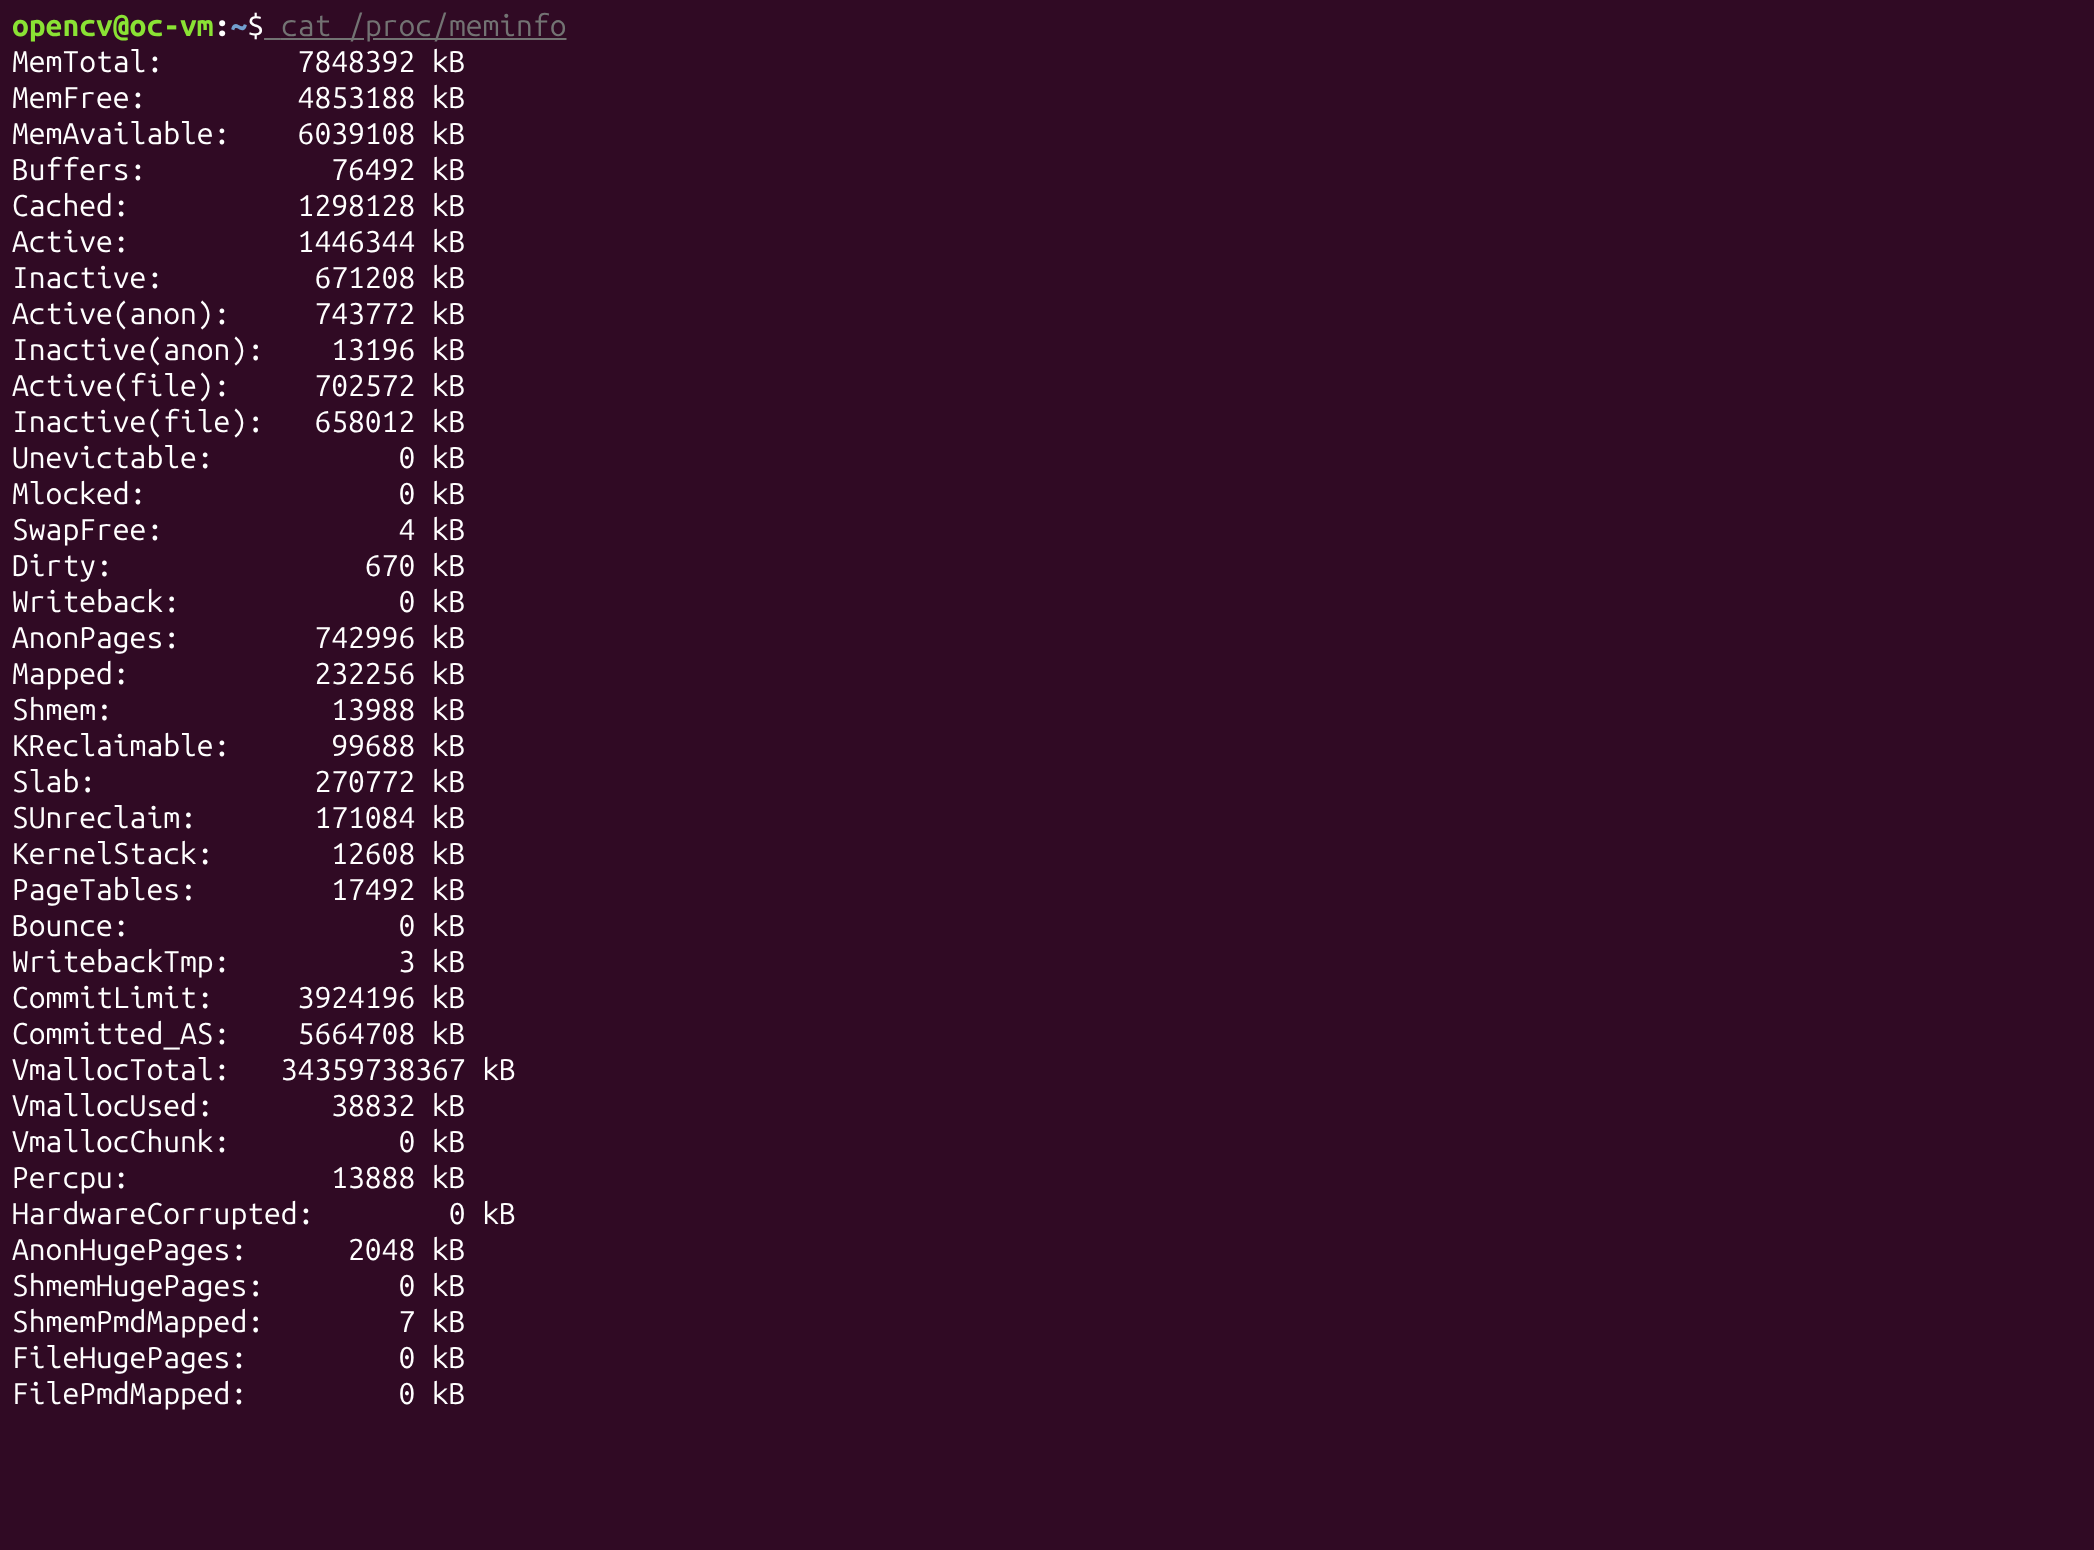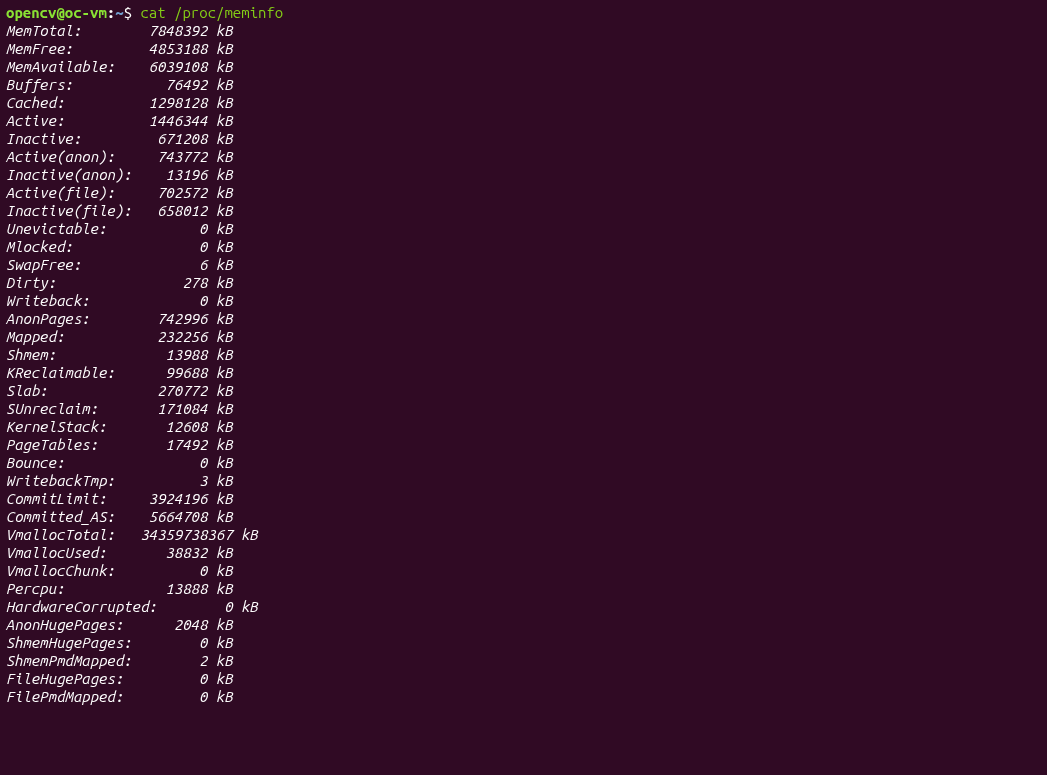--- a/index.html
+++ b/index.html
@@ -30,64 +30,64 @@
       font-weight: bold;
     }
     .prompt-path {
       color: #729fcf;
       font-weight: bold;
     }
     .prompt-dollar {
       color: #ffffff;
     }
     .command {
-      color: #84cc16;
+      color: #737373;
+      text-decoration: underline;
     }
     .output-line {
       white-space: pre;
       color: #ffffff;
-      font-style: italic;
     }
   </style>
 </head>
 <body>
 
 <div class="prompt-line"><span class="prompt-user">opencv@oc-vm</span><span class="prompt-colon">:</span><span class="prompt-path">~</span><span class="prompt-dollar">$</span><span class="command"> </span><span class="command">cat /proc/meminfo</span></div>
 <div id="output">
     <div class="output-line">MemTotal:        7848392 kB</div>
     <div class="output-line">MemFree:         4853188 kB</div>
     <div class="output-line">MemAvailable:    6039108 kB</div>
     <div class="output-line">Buffers:           76492 kB</div>
     <div class="output-line">Cached:          1298128 kB</div>
     <div class="output-line">Active:          1446344 kB</div>
     <div class="output-line">Inactive:         671208 kB</div>
     <div class="output-line">Active(anon):     743772 kB</div>
     <div class="output-line">Inactive(anon):    13196 kB</div>
     <div class="output-line">Active(file):     702572 kB</div>
     <div class="output-line">Inactive(file):   658012 kB</div>
     <div class="output-line">Unevictable:           0 kB</div>
     <div class="output-line">Mlocked:               0 kB</div>
-    <div class="output-line">SwapFree:              6 kB</div>
-    <div class="output-line">Dirty:               278 kB</div>
+    <div class="output-line">SwapFree:              4 kB</div>
+    <div class="output-line">Dirty:               670 kB</div>
     <div class="output-line">Writeback:             0 kB</div>
     <div class="output-line">AnonPages:        742996 kB</div>
     <div class="output-line">Mapped:           232256 kB</div>
     <div class="output-line">Shmem:             13988 kB</div>
     <div class="output-line">KReclaimable:      99688 kB</div>
     <div class="output-line">Slab:             270772 kB</div>
     <div class="output-line">SUnreclaim:       171084 kB</div>
     <div class="output-line">KernelStack:       12608 kB</div>
     <div class="output-line">PageTables:        17492 kB</div>
     <div class="output-line">Bounce:                0 kB</div>
     <div class="output-line">WritebackTmp:          3 kB</div>
     <div class="output-line">CommitLimit:     3924196 kB</div>
     <div class="output-line">Committed_AS:    5664708 kB</div>
     <div class="output-line">VmallocTotal:   34359738367 kB</div>
     <div class="output-line">VmallocUsed:       38832 kB</div>
     <div class="output-line">VmallocChunk:          0 kB</div>
     <div class="output-line">Percpu:            13888 kB</div>
     <div class="output-line">HardwareCorrupted:        0 kB</div>
     <div class="output-line">AnonHugePages:      2048 kB</div>
     <div class="output-line">ShmemHugePages:        0 kB</div>
-    <div class="output-line">ShmemPmdMapped:        2 kB</div>
+    <div class="output-line">ShmemPmdMapped:        7 kB</div>
     <div class="output-line">FileHugePages:         0 kB</div>
     <div class="output-line">FilePmdMapped:         0 kB</div>
   </div>
 
 </body></html>

